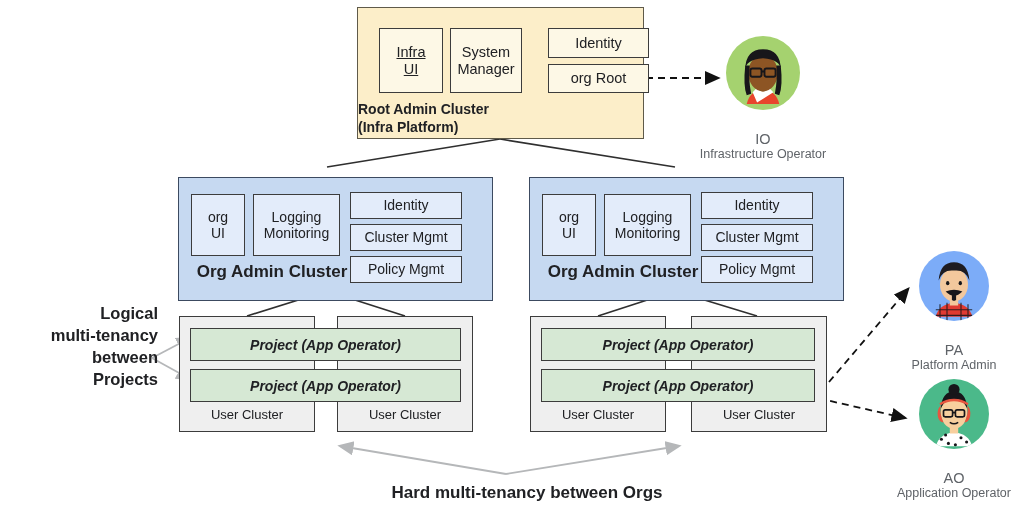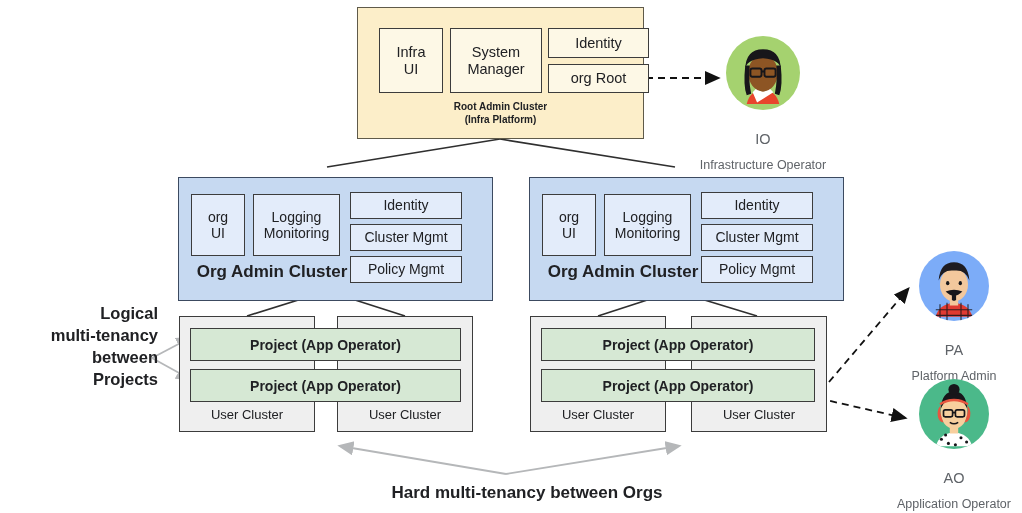--- a/index.html
+++ b/index.html
@@ -17,22 +17,22 @@
   .root-cluster{
     left:357px;top:7px;width:287px;height:132px;
     background:#fceec9;border:1.6px solid #5f5a4a;
   }
   .root-inner{
     background:#fdf8e6;border:1.8px solid #3c3c3c;
     display:flex;align-items:center;justify-content:center;
     text-align:center;font-size:14.5px;line-height:1.15;color:#202124;
   }
   .root-title{
-    position:absolute;left:0;right:0;top:92px;text-align:center;
-    font-size:10px;font-weight:bold;line-height:1.3;color:#202124;
+    position:absolute;left:0;right:0;top:92px;
+    font-size:14px;font-weight:bold;line-height:1.3;color:#202124;
   }
 
   
   .org-cluster{
     top:177px;width:315px;height:124px;
     background:#c6d9f1;border:1.6px solid #3c4a60;
   }
   .org-inner{
     background:#e3ecfa;border:1.8px solid #3c3c3c;
     display:flex;align-items:center;justify-content:center;
@@ -48,37 +48,37 @@
     top:316px;width:136px;height:116px;
     background:#efefef;border:1.7px solid #3c3c3c;
   }
   .uc-label{
     position:absolute;left:0;right:0;bottom:9px;text-align:center;
     font-size:13px;color:#202124;
   }
   .project{
     height:33px;background:#d6e8d4;border:1.7px solid #3c3c3c;
     display:flex;align-items:center;justify-content:center;
-    font-size:14px;font-weight:bold;color:#202124;
+    font-size:14px;font-weight:bold;color:#202124;font-style:italic;
   }
 
   
   .logical-label{
     position:absolute;left:18px;top:303px;width:140px;text-align:right;
     font-size:16.5px;font-weight:bold;line-height:1.33;color:#202124;
   }
   .hard-label{
     position:absolute;left:0;right:0;top:483px;text-align:center;
     font-size:17px;font-weight:bold;color:#202124;padding-left:32px;
   }
 
   
   .persona{position:absolute;width:150px;text-align:center;}
   .persona .pname{font-size:14.5px;color:#5f6368;margin-top:21px;}
-  .persona .prole{font-size:12.5px;color:#5f6368;margin-top:11px;}
+  .persona .prole{font-size:12.5px;color:#5f6368;margin-top:0;}
   .avatar{display:block;margin:0 auto;}
 </style>
 </head>
 <body>
 
 <div id="stage">
 
   <svg class="layer" viewBox="0 0 1022 513">
     <defs>
       <marker id="arrowBlack" markerWidth="9" markerHeight="9" refX="7.5" refY="4" orient="auto">
@@ -121,23 +121,23 @@
       <line x1="152" y1="358" x2="190" y2="379" marker-end="url(#arrowGray)"></line>
     </g>
 
     <g stroke="#b5b7b9" stroke-width="1.8" fill="none">
       <line x1="506" y1="474" x2="340" y2="446" marker-end="url(#arrowGray)"></line>
       <line x1="506" y1="474" x2="679" y2="446" marker-end="url(#arrowGray)"></line>
     </g>
   </svg>
 
   <div class="box root-cluster">
-    <div class="root-inner box" style="left:21px;top:20px;width:64px;height:65px;white-space:pre-line;">Infra
+    <div class="root-inner box" style="left:21px;top:20px;width:64px;height:65px;white-space:pre-line;text-decoration:underline;">Infra
 UI</div>
-    <div class="root-inner box" style="left:92px;top:20px;width:92px;height:65px;white-space:pre-line;">System
+    <div class="root-inner box" style="left:92px;top:20px;width:72px;height:65px;white-space:pre-line;">System
 Manager</div>
     <div class="root-inner box" style="left:190px;top:20px;width:101px;height:30px;">Identity</div>
     <div class="root-inner box" style="left:190px;top:56px;width:101px;height:29px;">org Root</div>
     <div class="root-title">
       <div>Root Admin Cluster</div>
       <div>(Infra Platform)</div>
     </div>
   </div>
 
   <div class="box org-cluster" style="left:178px;">

